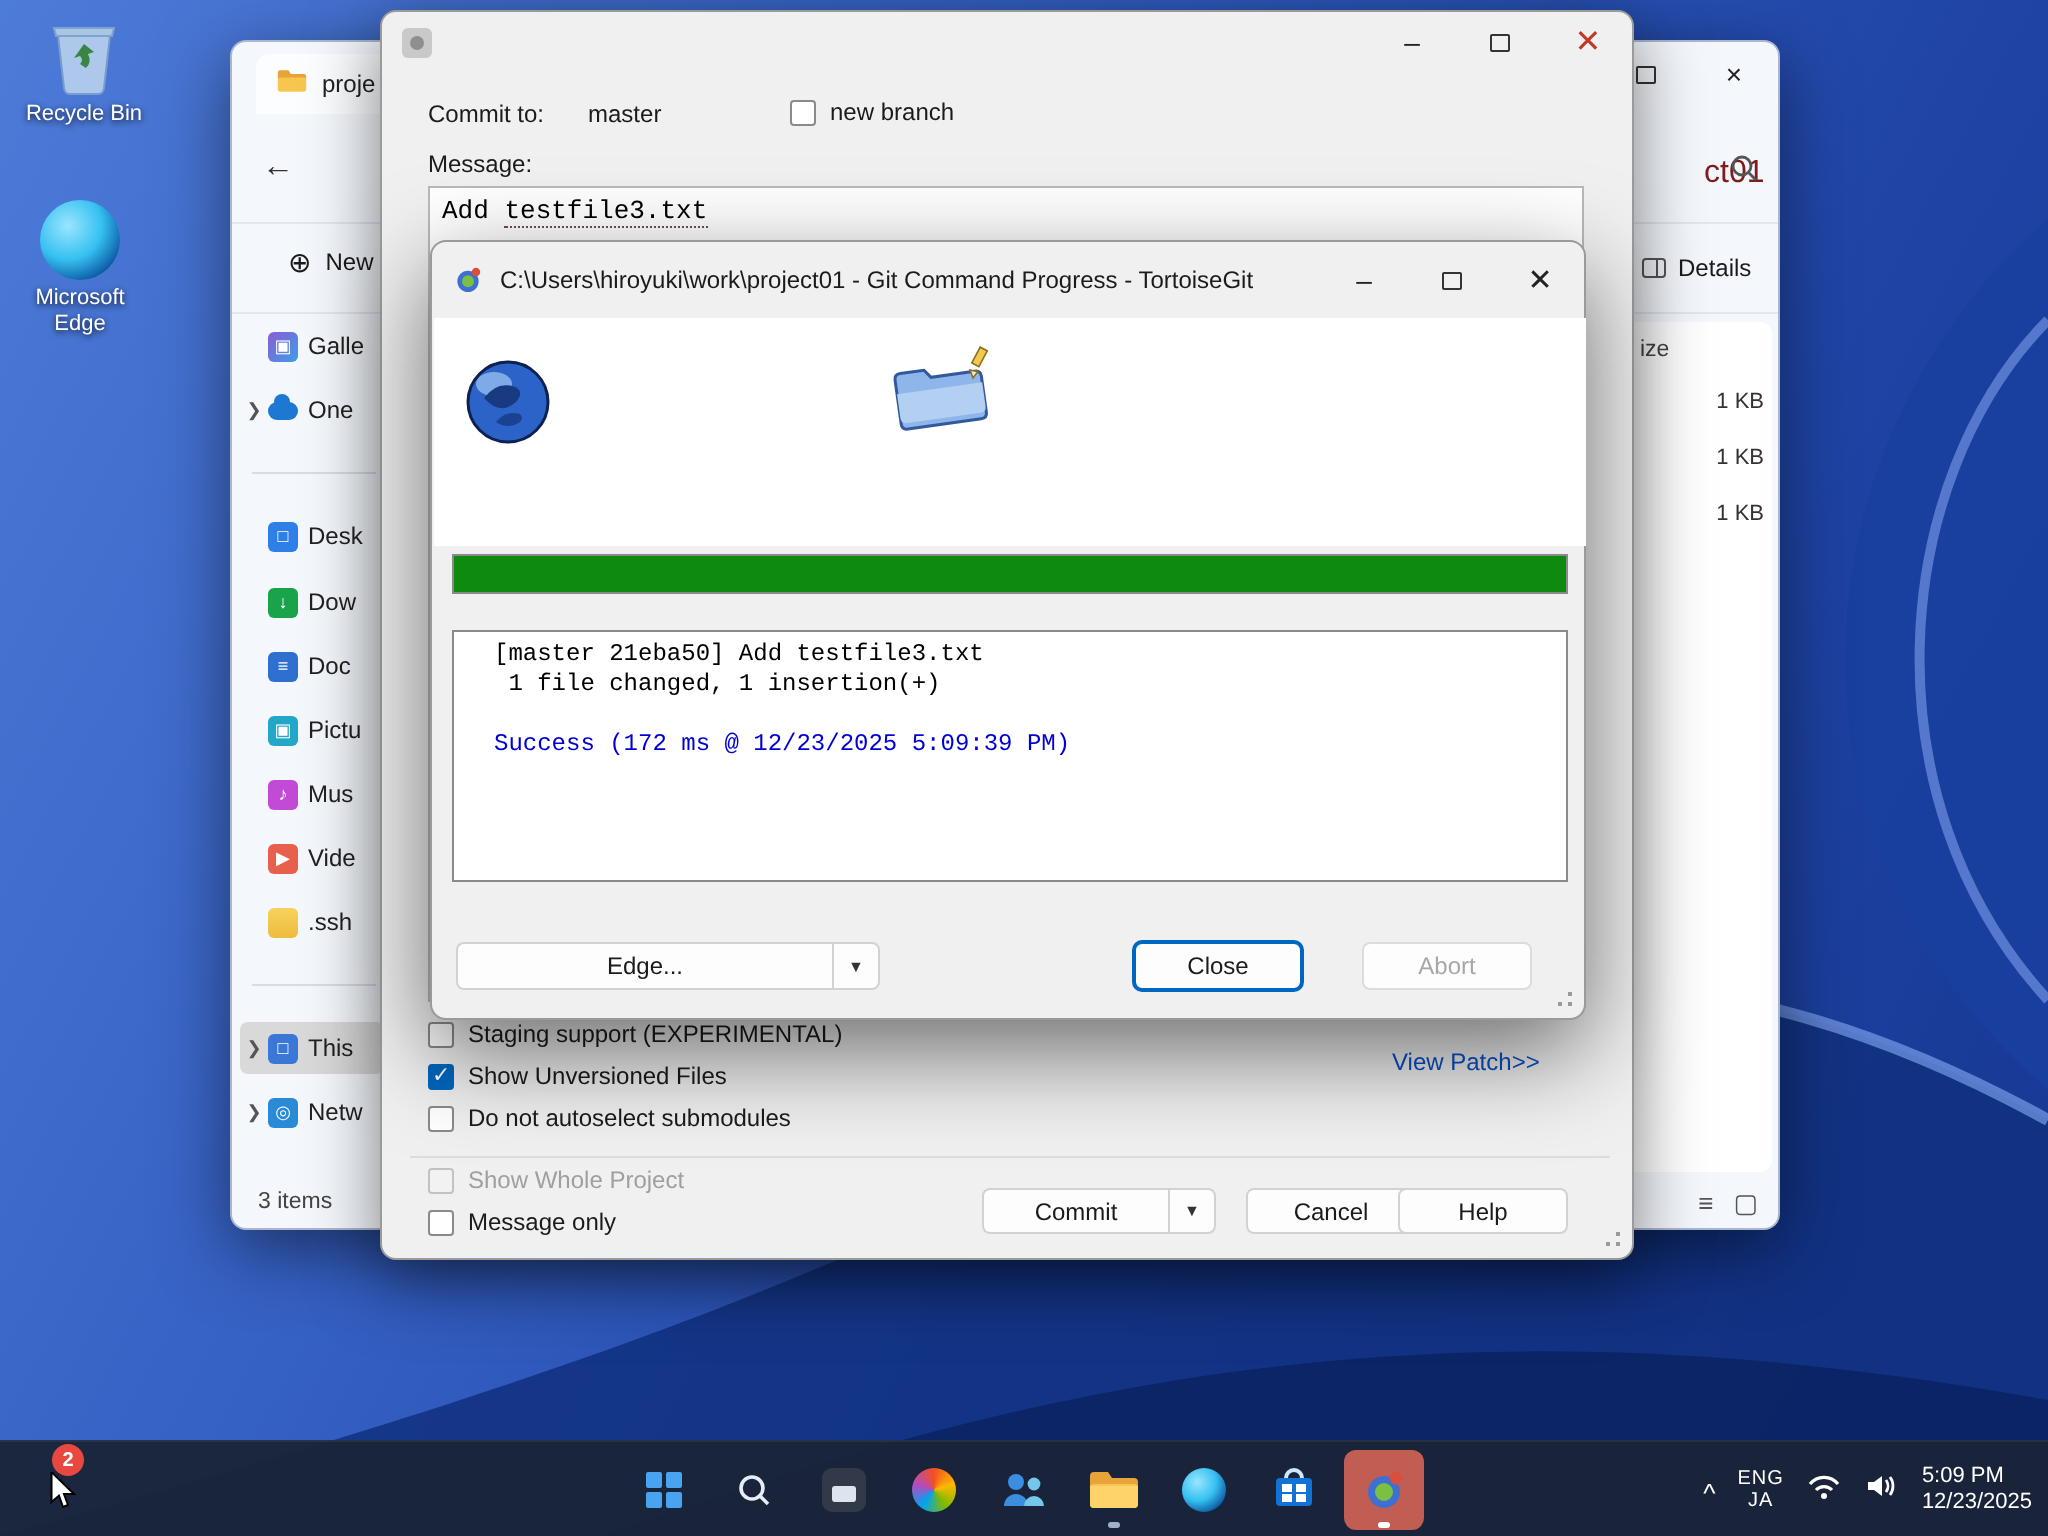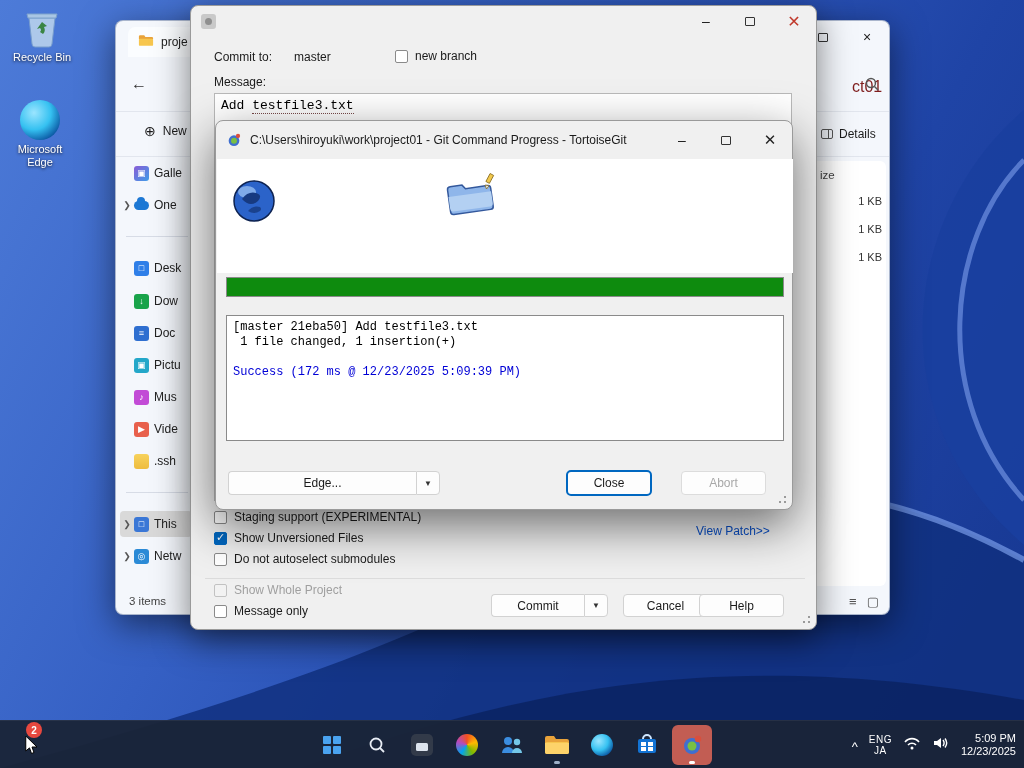--- a/index.html
+++ b/index.html
@@ -74,39 +74,39 @@
   .spellcheck{border-bottom:1px dotted #7a4a4a}
   .linktext{position:absolute;font-size:12px;color:#0b50c8}
   .splitbtn{position:absolute;display:flex}
   .splitbtn .main{border-radius:4px 0 0 4px;border-right:none}
   .splitbtn .arrow{width:24px;border-radius:0 4px 4px 0;display:flex;align-items:center;justify-content:center;background:#fdfdfd;border:1px solid #d2d2d2;font-size:8px;color:#333}
   .disabled-label{color:#9f9f9f !important}
 
   .prog-white{position:absolute;left:1px;top:38px;width:576px;height:114px;background:#fff}
   .pbar{position:absolute;left:10px;top:156px;width:558px;height:20px;border:1px solid #8a8a8a;background:#e8e8e8}
   .pfill{height:100%;width:100%;background:#0e8b0e}
-  .logbox{position:absolute;left:10px;top:194px;width:558px;height:126px;background:#fff;border:1px solid #8a8a8a;padding:4px 6px;font-family:"Liberation Mono",monospace;font-size:12px;line-height:15px;color:#000;white-space:pre;overflow:hidden}
+  .logbox{position:absolute;left:10px;top:194px;width:558px;height:126px;background:#fff;border:1px solid #8a8a8a;padding:4px 20px;font-family:"Liberation Mono",monospace;font-size:12px;line-height:15px;color:#000;white-space:pre;overflow:hidden}
   .successline{color:#0000d6}
   .btn.focused{border:2px solid #0067c0;border-radius:5px}
   .btn.disabledbtn{color:#a8a8a8;border-color:#dcdcdc}
 
   
   .taskbar{position:absolute;left:0;bottom:0;width:1024px;height:48px;background:rgba(26,36,56,.96);border-top:1px solid rgba(255,255,255,.06);z-index:5}
   .tb-center{position:absolute;left:50%;top:4px;transform:translateX(-50%);display:flex;gap:5px}
   .tb-ic{width:40px;height:40px;border-radius:6px;display:flex;align-items:center;justify-content:center;position:relative}
   .tb-ic.active{background:rgba(224,103,88,.85)}
   .tb-ic .pill{position:absolute;bottom:1px;left:50%;transform:translateX(-50%);width:6px;height:3px;border-radius:2px;background:#9fb0c8}
   .winlogo{width:18px;height:18px;display:grid;grid-template-columns:1fr 1fr;grid-template-rows:1fr 1fr;gap:2px}
   .winlogo i{background:#4aa3f0;border-radius:1px}
   .copilot{width:22px;height:22px;border-radius:50%;background:conic-gradient(#f25022,#ffb900,#7fba00,#00a4ef,#b44ac0,#f25022)}
   .edgeball{width:22px;height:22px;border-radius:50%;background:radial-gradient(circle at 35% 32%,#9be5ff,#35c1f1 45%,#0c59a4 78%,#0a3d7c)}
   .tray{position:absolute;right:8px;top:0;height:48px;display:flex;align-items:center;gap:11px;color:#fff}
   .tray .chev{font-size:13px;transform:translateY(1px)}
   .lang{font-size:10px;line-height:11px;text-align:center;letter-spacing:.5px}
-  .clock{font-size:11px;line-height:13px;text-align:right}
+  .clock{font-size:11px;line-height:13px;}
 
   .badge{position:absolute;left:26px;top:722px;width:16px;height:16px;border-radius:50%;background:#e8483f;color:#fff;font-size:10px;font-weight:bold;display:flex;align-items:center;justify-content:center;z-index:6}
   .cursor{position:absolute;left:24px;top:736px;z-index:7}
 </style>
 </head>
 <body>
 
 <div class="stage">
 
   <svg class="wall" width="1024" height="768" viewBox="0 0 1024 768">

